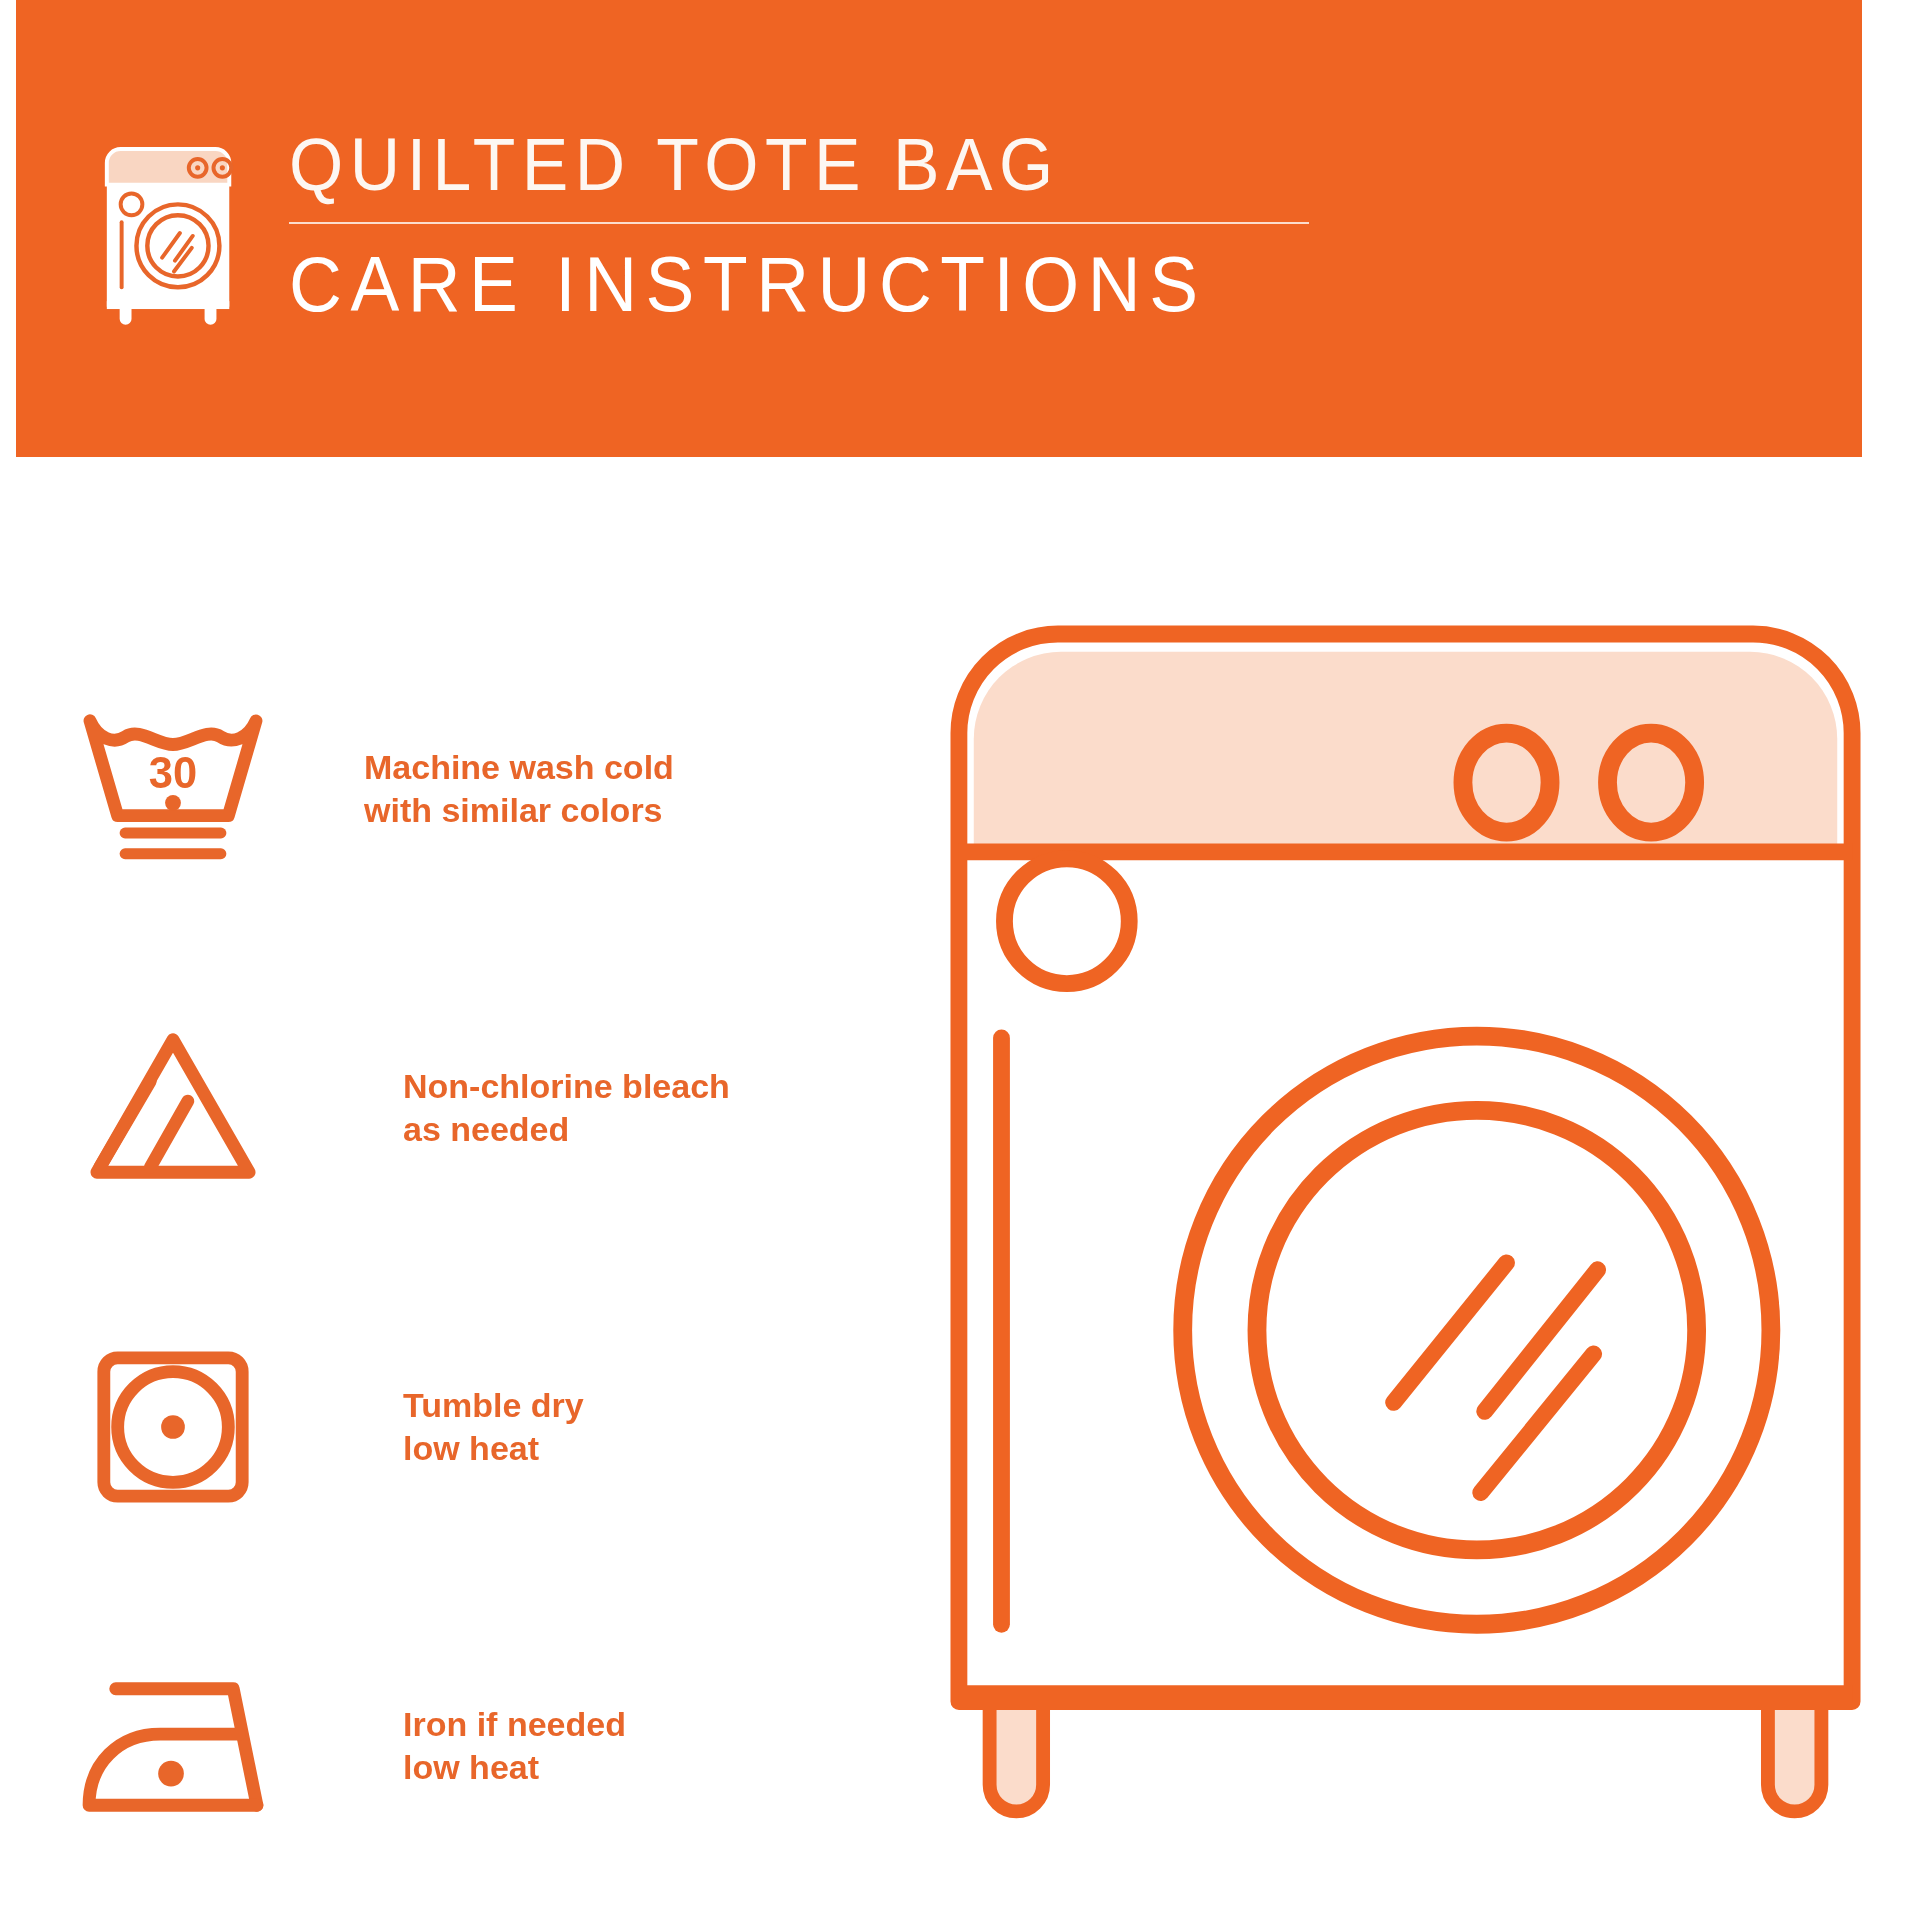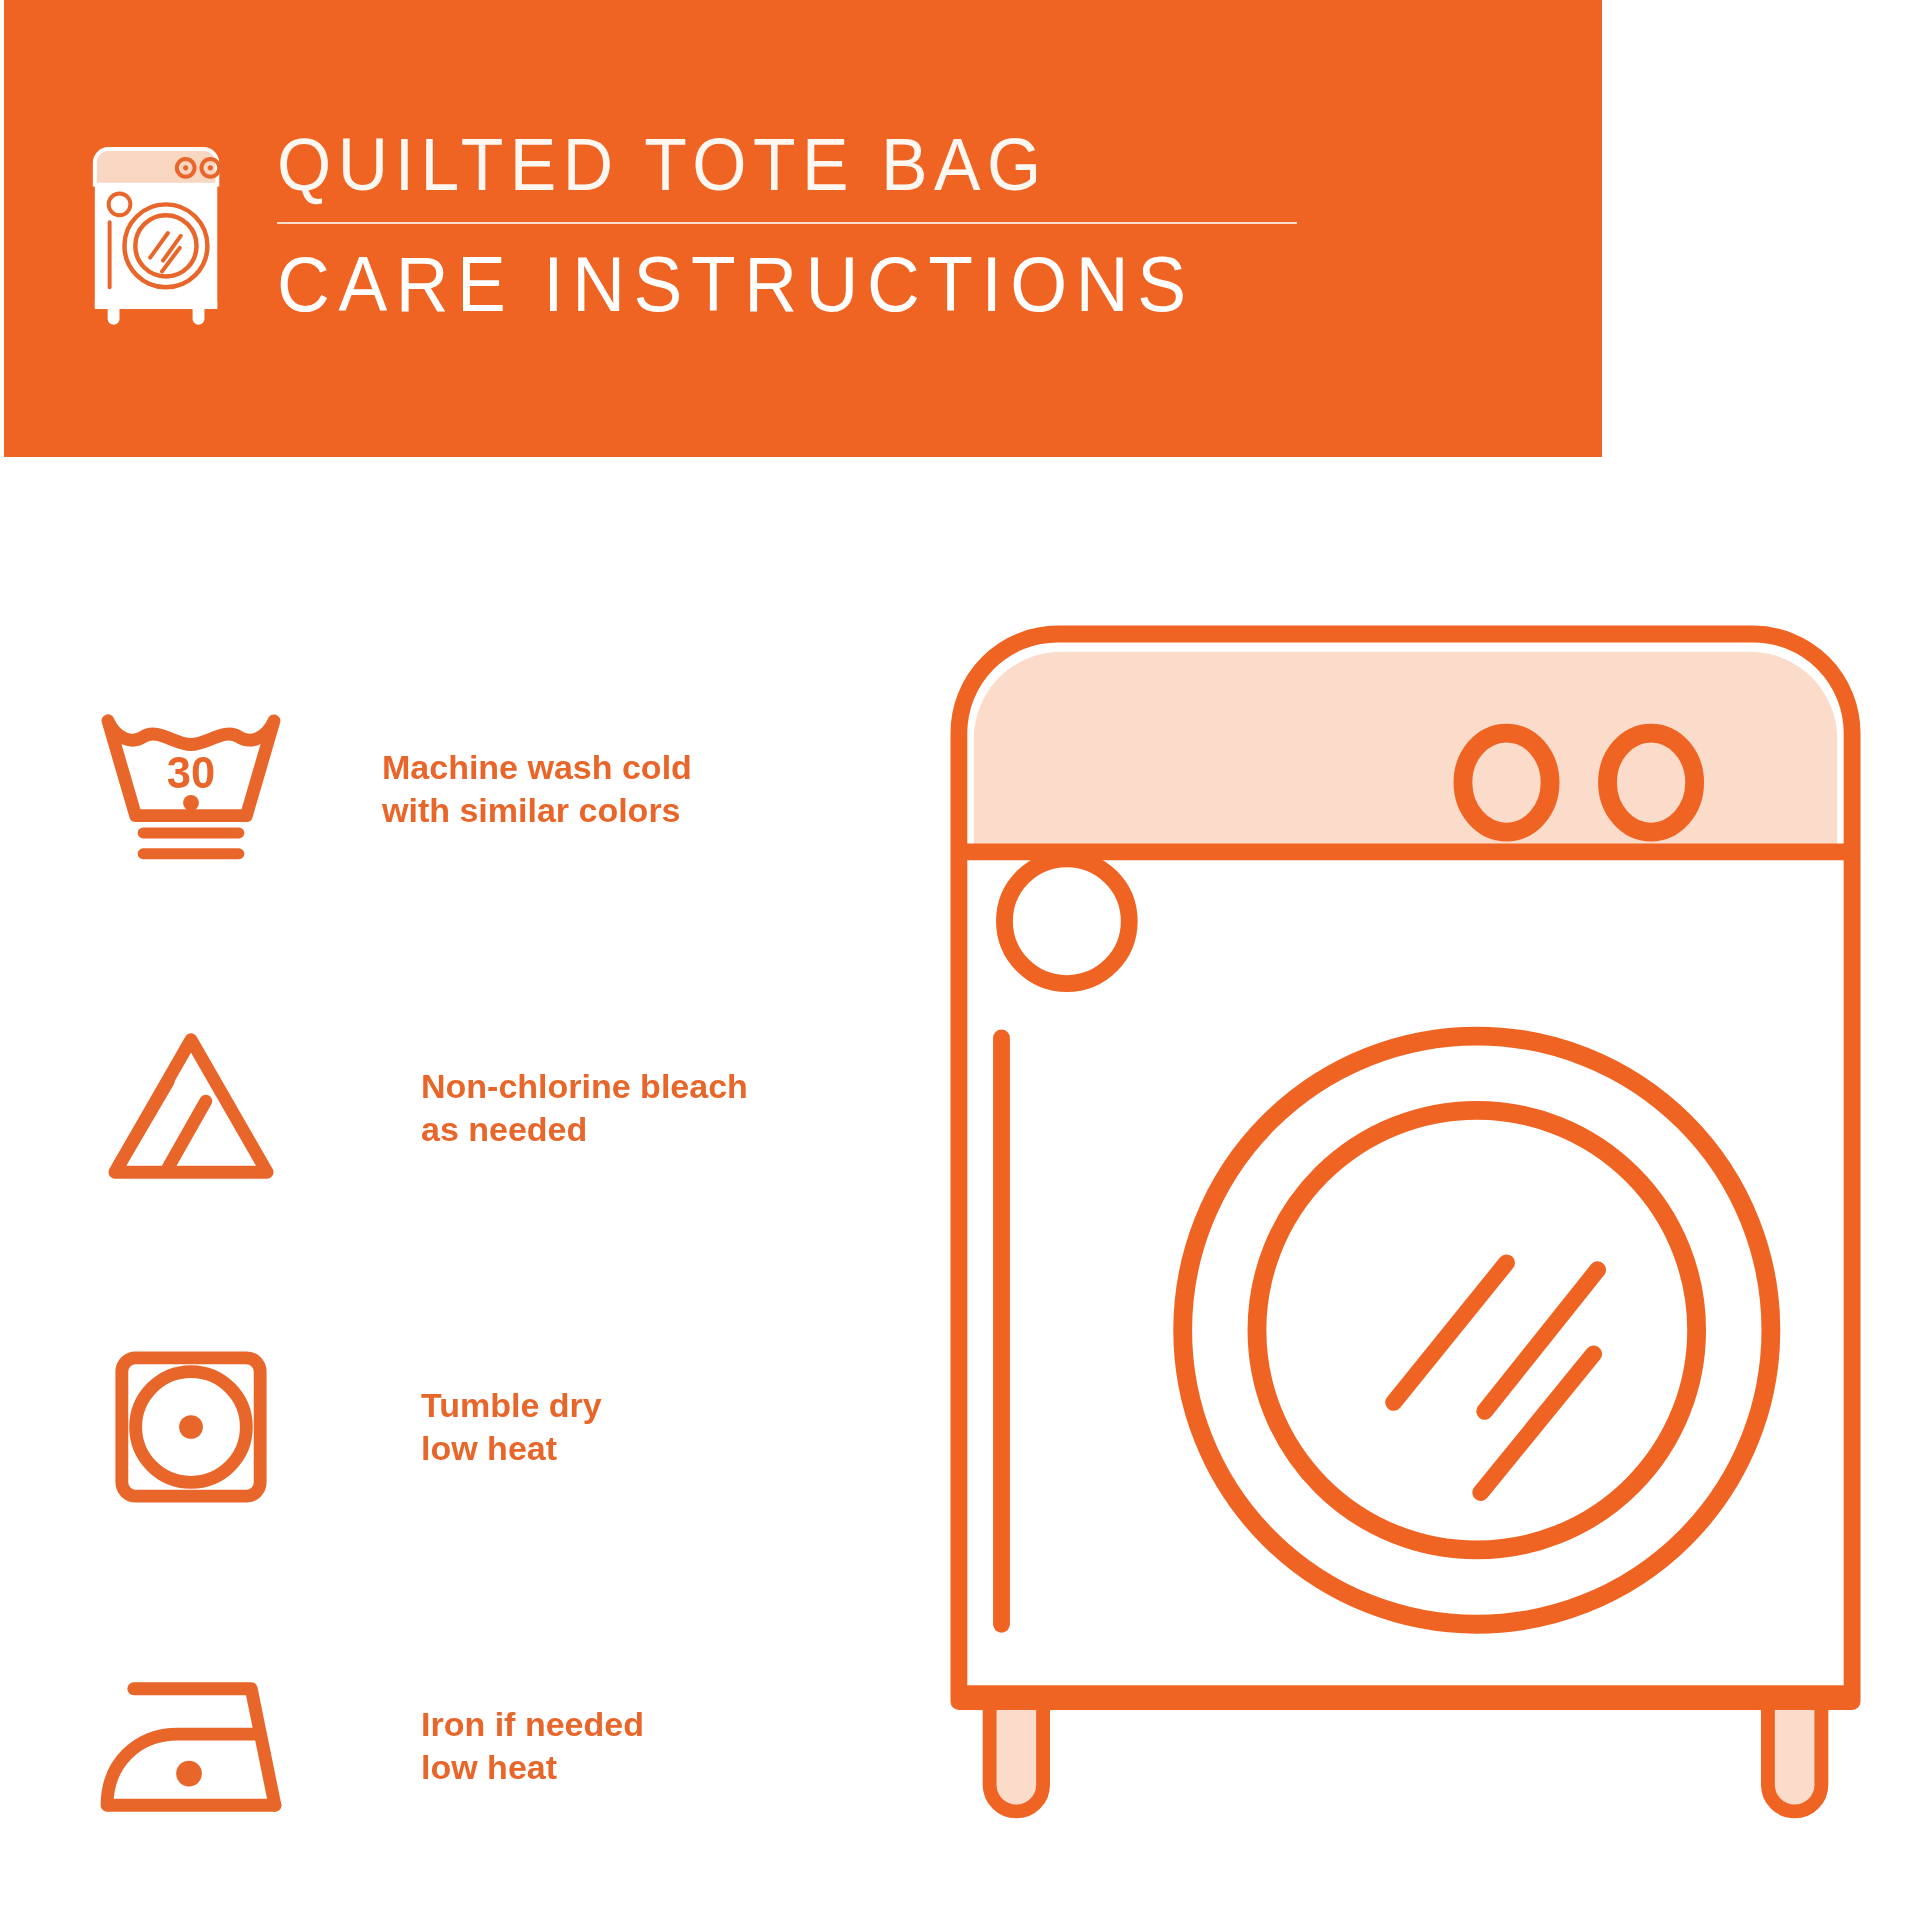--- a/index.html
+++ b/index.html
@@ -11,23 +11,23 @@
     width: 1927px;
     height: 1927px;
     font-family: "Liberation Sans", sans-serif;
     overflow: hidden;
     position: relative;
   }
 
   
   .header {
     position: absolute;
-    left: 4px;
+    left: 16px;
     top: 0;
-    width: 1598px;
+    width: 1846px;
     height: 457px;
     background: #EF6423;
     box-sizing: border-box;
   }
   .header-inner {
     position: absolute;
     left: 77px;
     top: 127px;
     display: flex;
     align-items: flex-start;
@@ -69,21 +69,21 @@
     font-weight: 400;
     white-space: nowrap;
     padding-top: 10px;
     transform: scaleX(0.95);
     transform-origin: left center;
   }
 
   
   .care-list {
     position: absolute;
-    left: 87px;
+    left: 69px;
     top: 665px;
     width: 812px;
   }
   .care-row {
     display: flex;
     align-items: center;
     height: 248px;
   }
   .care-row + .care-row { margin-top: 71px; gap: 39px; }
   .care-icon {

